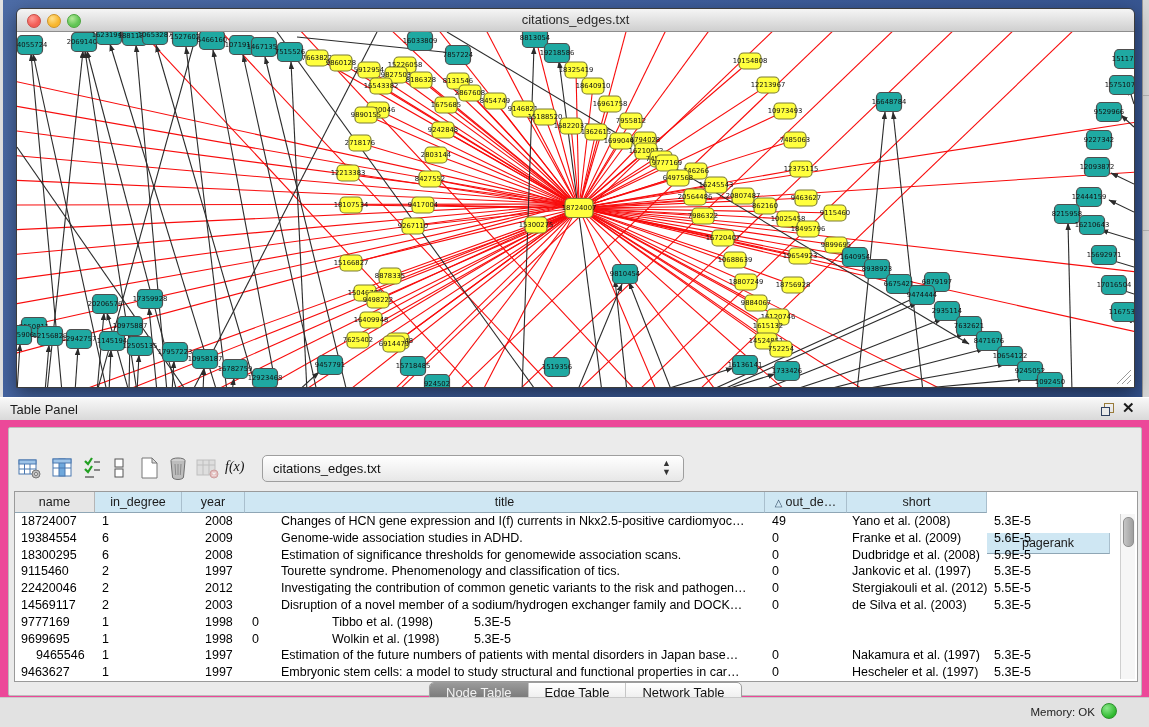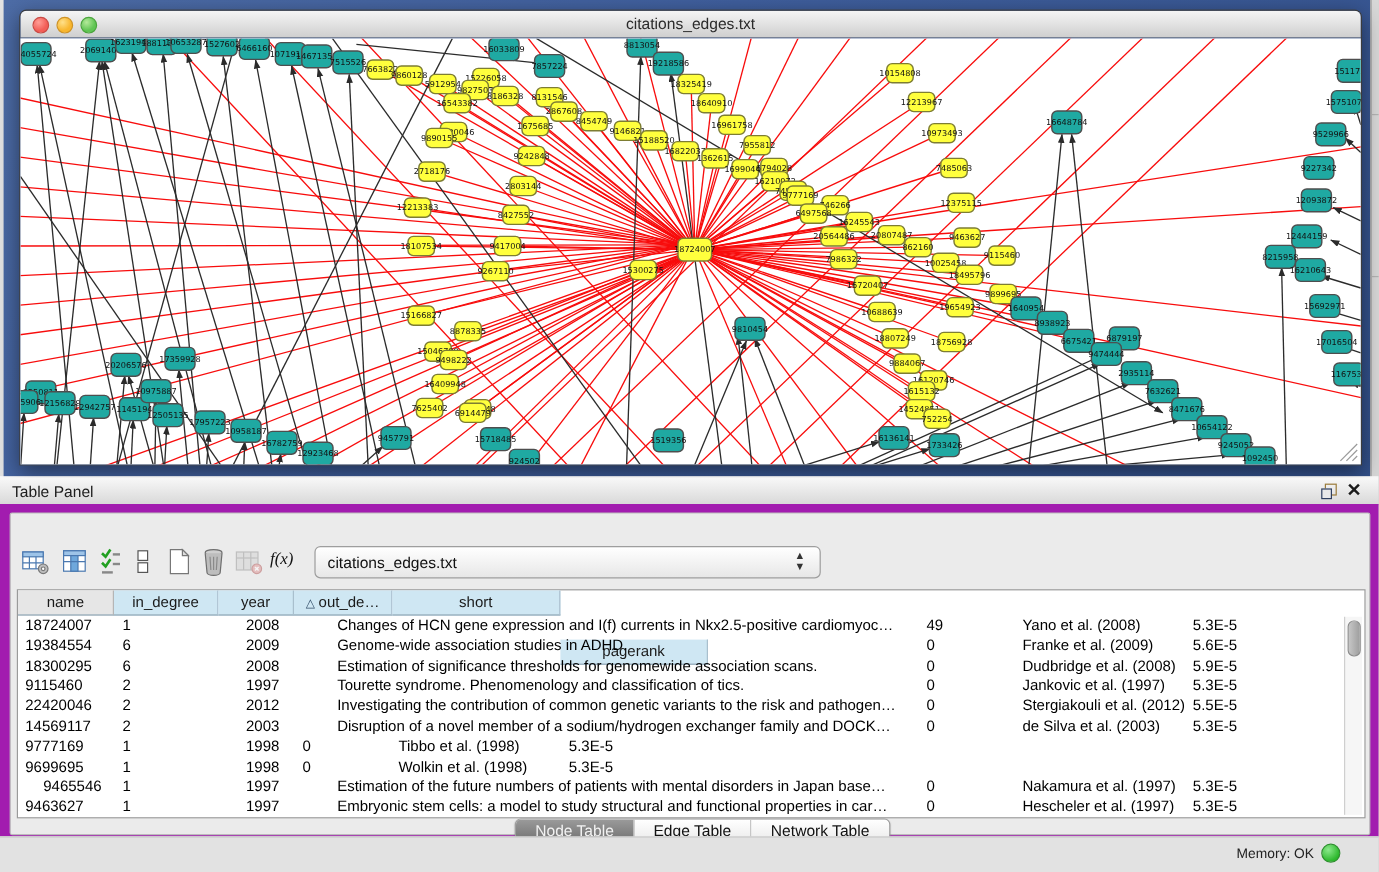--- a/index.html
+++ b/index.html
@@ -23,21 +23,21 @@
   #canvas{position:absolute;left:0;top:23px;width:1117px;height:355px;background:#fff;overflow:hidden;}
   #canvas svg{display:block;}
   
   #tp-header{position:absolute;left:0;top:397px;width:1149px;height:22px;
              background:linear-gradient(#f8f8f8,#d9d9d9);border-top:1px solid #fff;border-bottom:1px solid #a8a8a8;}
   #tp-header .tp-title{position:absolute;left:10px;top:4px;font-size:13px;color:#1d1d1d;}
   #float-icon{position:absolute;left:1101px;top:5px;width:13px;height:13px;}
   #float-icon .sq1{position:absolute;left:3px;top:0;width:8px;height:8px;border:1px solid #9a7b3a;background:transparent;}
   #float-icon .sq2{position:absolute;left:0;top:4px;width:7px;height:7px;border:1px solid #2f3f5f;background:#e9e9e9;}
   #close-panel{position:absolute;left:1122px;top:1px;font-size:15px;font-weight:bold;color:#1a1a1a;cursor:default;}
-  #tp-body{position:absolute;left:0;top:420px;width:1149px;height:277px;background:#a21caf;}
+  #tp-body{position:absolute;left:0;top:420px;width:1149px;height:277px;background:#ec4899;}
   #tp-inner{position:absolute;left:8px;top:7px;width:1132px;height:267px;background:#ebebeb;
             border:1px solid #bcbcbc;border-radius:2px;}
   
   .tbico{position:absolute;top:28px;width:24px;height:24px;}
   #dd{position:absolute;left:253px;top:27px;width:420px;height:25px;border:1px solid #9e9e9e;border-radius:5px;
       background:linear-gradient(#ffffff,#e7e7e7);box-shadow:inset 0 1px 0 #fff;}
   #dd .dd-text{position:absolute;left:10px;top:5px;font-size:13px;color:#111;}
   #dd .dd-arrows{position:absolute;right:12px;top:3px;font-size:9px;line-height:9px;color:#333;text-align:center;}
   
   #grid{position:absolute;left:5px;top:63px;width:1122px;height:189px;background:#fff;border:1px solid #9a9a9a;}
@@ -857,20 +857,21 @@
       <div id="dd">
         <div class="dd-text">citations_edges.txt</div>
         <div class="dd-arrows">▲<br>▼</div>
       </div>
 
       <div id="grid">
         <div id="ghead">
             <div class="hcell first" style="width: 80px;">name</div>
             <div class="hcell" style="width: 87px;">in_degree</div>
             <div class="hcell" style="width: 63px;">year</div>
+            <div class="hcell" style="width: 520px;">title</div>
             <div class="hcell" style="width: 82px;"><span class="sortglyph">△</span>out_de…</div>
             <div class="hcell" style="width: 140px;">short</div>
             <div class="hcell" style="width: 123px; margin-top: 41px;">pagerank</div>
           </div>
         <div id="gbody">
             <div class="grow">
               <div class="gcell" style="width: 80px; padding-left: 6px;">18724007</div>
               <div class="gcell" style="width: 87px; padding-left: 7px;">1</div>
               <div class="gcell" style="width: 63px; padding-left: 23px;">2008</div>
               <div class="gcell" style="width: 520px; padding-left: 36px;">Changes of HCN gene expression and I(f) currents in Nkx2.5-positive cardiomyoc…</div>

